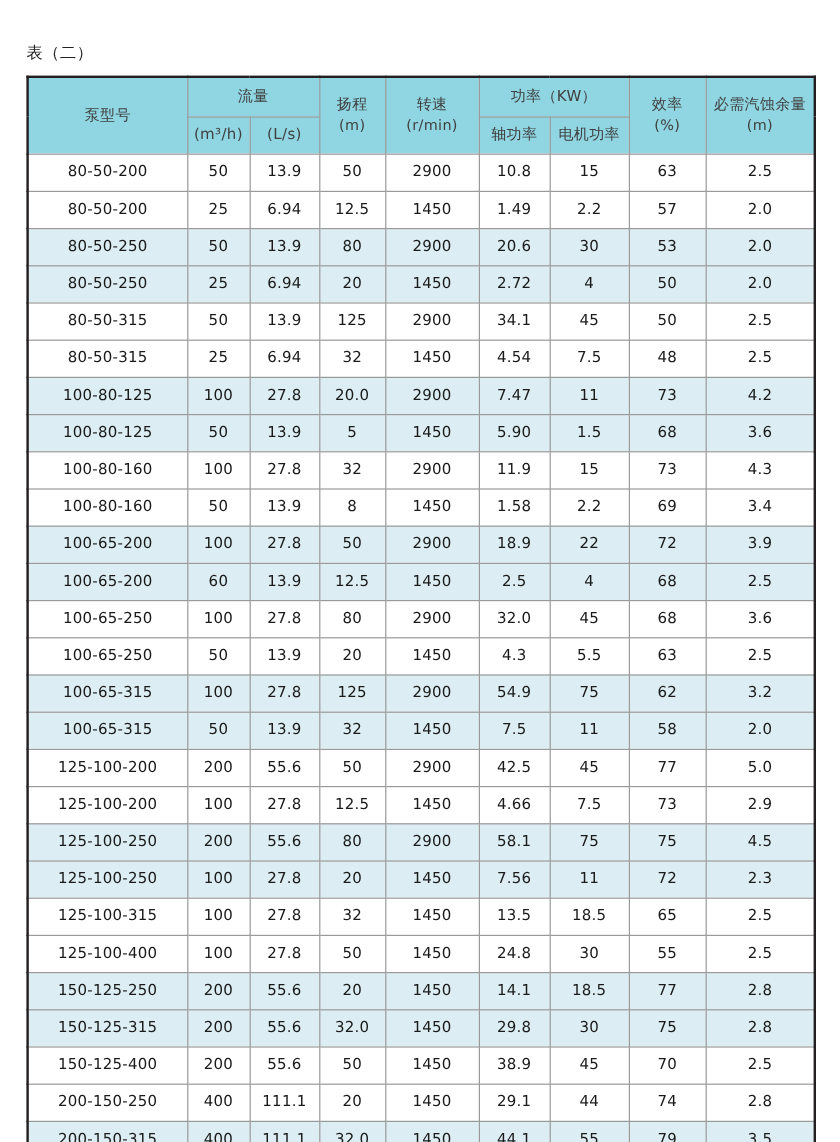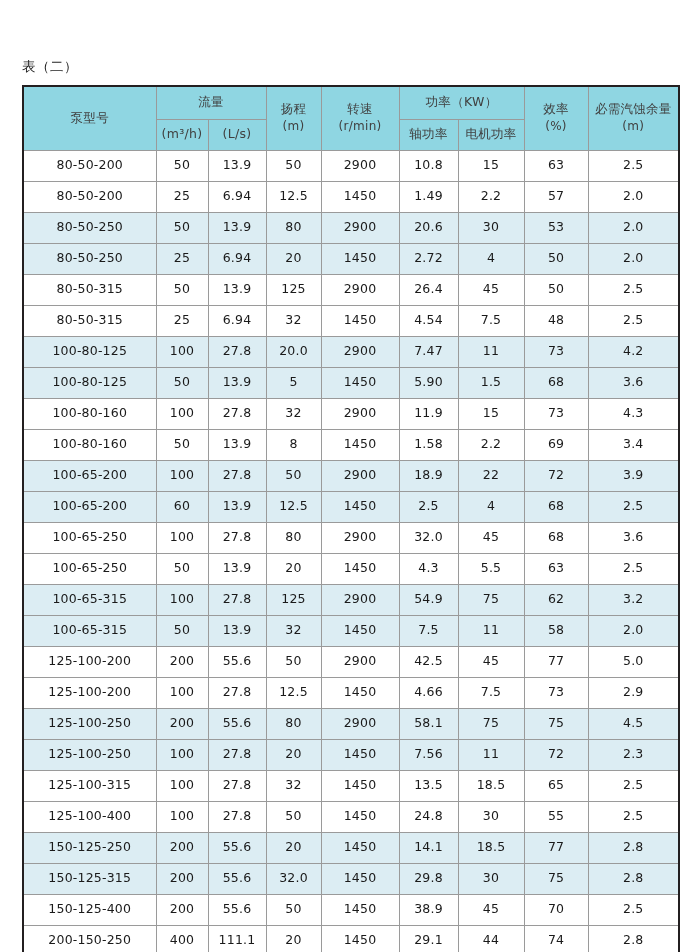--- a/index.html
+++ b/index.html
@@ -21,21 +21,20 @@
     box-sizing: border-box;
     padding: 0 22px;
   }
   .table-title {
     font-size: 13.5px;
     letter-spacing: 0.5px;
     color: #222;
     padding-top: 38px;
     padding-bottom: 11px;
     line-height: 1;
-    margin-top: 22px;
   }
   table.spec {
     border-collapse: collapse;
     width: 656px;
     table-layout: fixed;
     border: 2px solid #231f20;
     background: #ffffff;
   }
   table.spec col.c-model  { width: 133px; }
   table.spec col.c-m3h    { width: 52px; }
@@ -179,21 +178,21 @@
           <td>4</td>
           <td>50</td>
           <td>2.0</td>
         </tr>
         <tr class="plain">
           <td class="model">80-50-315</td>
           <td>50</td>
           <td>13.9</td>
           <td>125</td>
           <td>2900</td>
-          <td>26.4</td>
+          <td>34.1</td>
           <td>45</td>
           <td>50</td>
           <td>2.5</td>
         </tr>
         <tr class="plain">
           <td class="model">80-50-315</td>
           <td>25</td>
           <td>6.94</td>
           <td>32</td>
           <td>1450</td>

